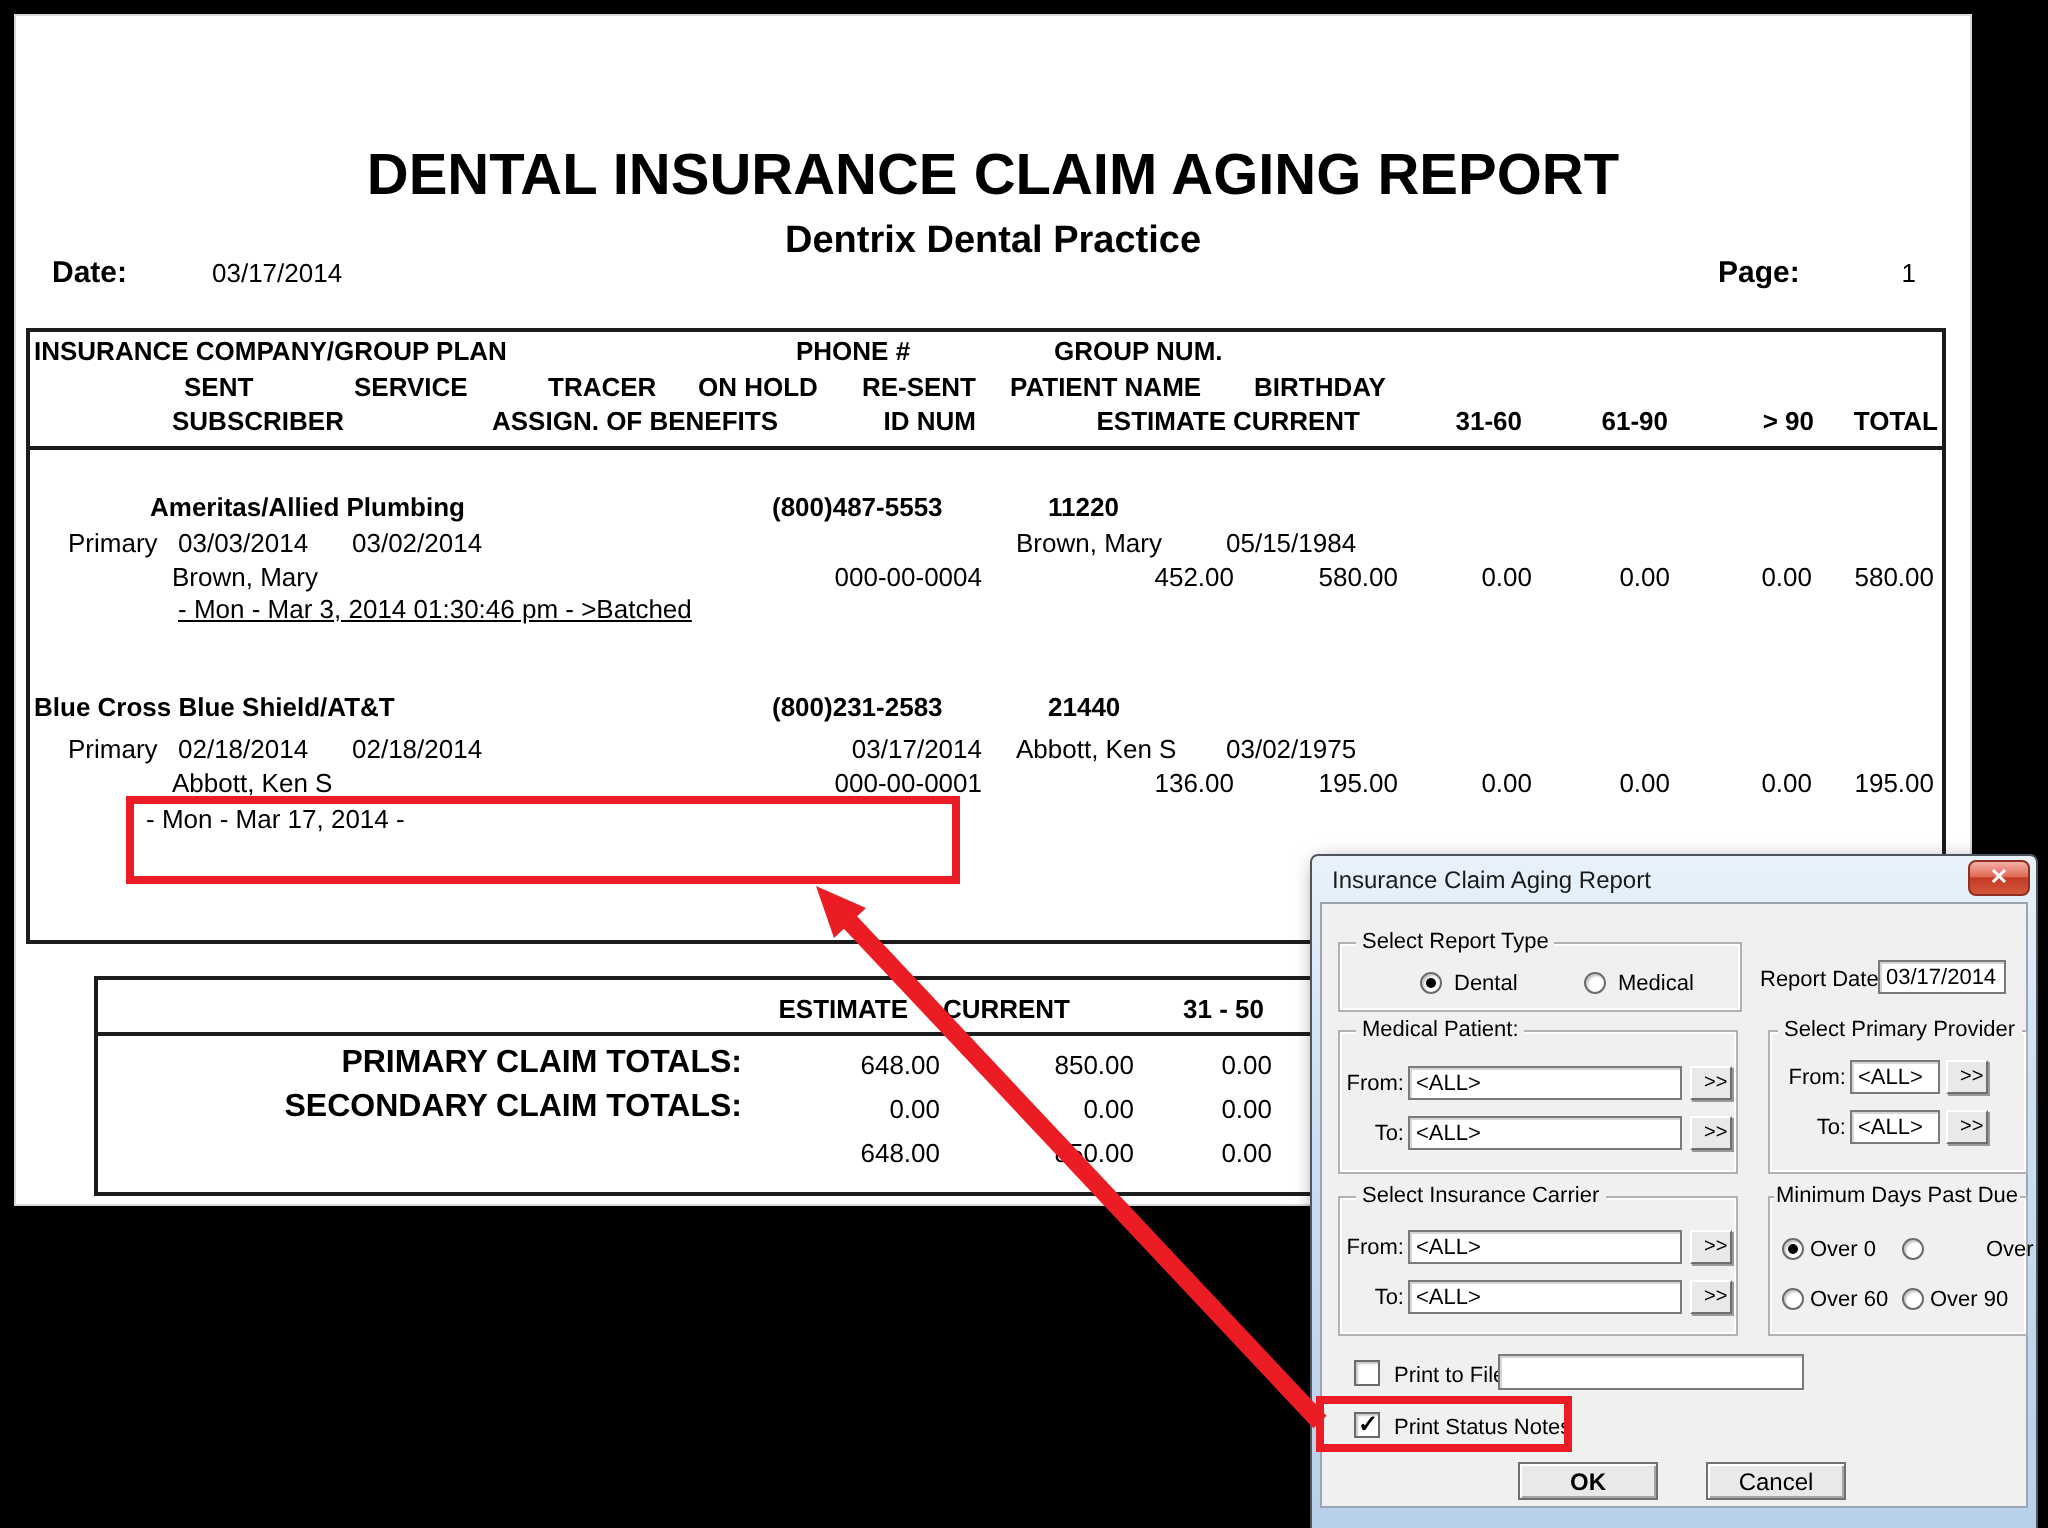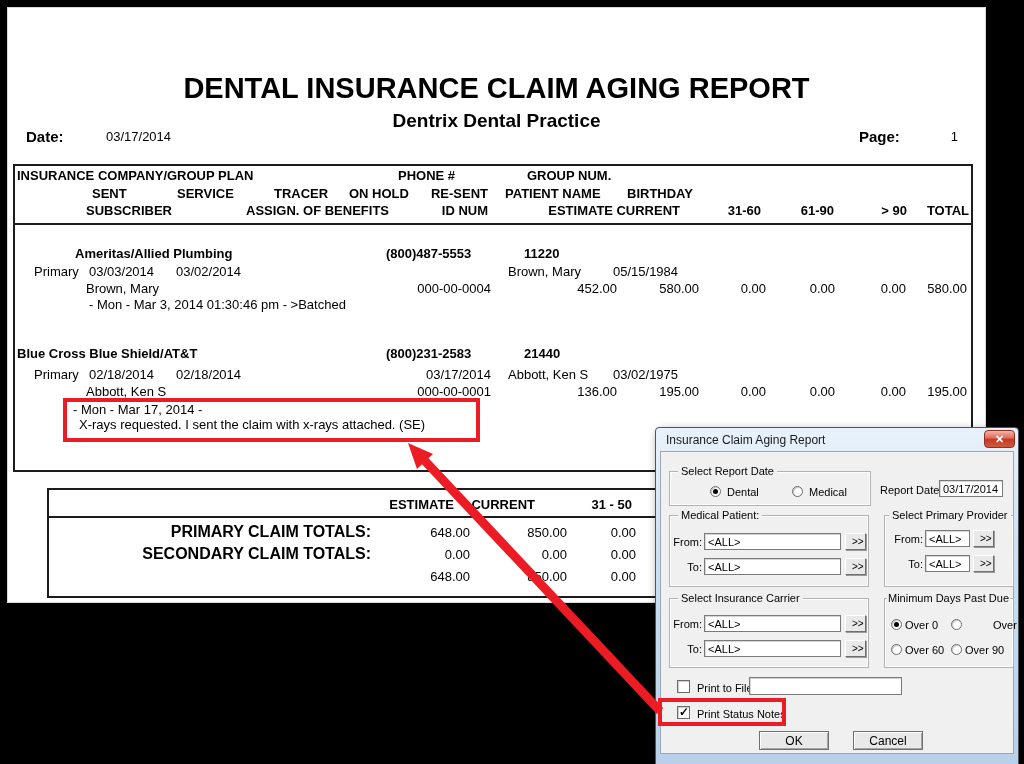--- a/index.html
+++ b/index.html
@@ -123,41 +123,40 @@
   <div class="abs f13" style="left:500px; top:257px;">Brown, Mary</div>
   <div class="abs f13" style="left:605px; top:257px;">05/15/1984</div>
   <div class="abs f13" style="left:78px; top:274px;">Brown, Mary</div>
   <div class="abs f13 r" style="left:383px; top:274px; width:100px;">000-00-0004</div>
   <div class="abs f13 r" style="left:509px; top:274px; width:100px;">452.00</div>
   <div class="abs f13 r" style="left:591px; top:274px; width:100px;">580.00</div>
   <div class="abs f13 r" style="left:658px; top:274px; width:100px;">0.00</div>
   <div class="abs f13 r" style="left:727px; top:274px; width:100px;">0.00</div>
   <div class="abs f13 r" style="left:798px; top:274px; width:100px;">0.00</div>
   <div class="abs f13 r" style="left:859px; top:274px; width:100px;">580.00</div>
-  <div class="abs f13" style="left:81px; top:290px;">- Mon - Mar 3, 2014 01:30:46 pm - &gt;Batched</div>
+  <div class="abs f13" style="left:81px; top:290px;text-decoration:underline;">- Mon - Mar 3, 2014 01:30:46 pm - &gt;Batched</div>
 
   <div class="abs b f13" style="left:9px; top:339px;">Blue Cross Blue Shield/AT&amp;T</div>
   <div class="abs b f13" style="left:378px; top:339px;">(800)231-2583</div>
   <div class="abs b f13" style="left:516px; top:339px;">21440</div>
   <div class="abs f13" style="left:26px; top:360px;">Primary</div>
   <div class="abs f13" style="left:81px; top:360px;">02/18/2014</div>
   <div class="abs f13" style="left:168px; top:360px;">02/18/2014</div>
   <div class="abs f13 r" style="left:383px; top:360px; width:100px;">03/17/2014</div>
   <div class="abs f13" style="left:500px; top:360px;">Abbott, Ken S</div>
   <div class="abs f13" style="left:605px; top:360px;">03/02/1975</div>
   <div class="abs f13" style="left:78px; top:377px;">Abbott, Ken S</div>
   <div class="abs f13 r" style="left:383px; top:377px; width:100px;">000-00-0001</div>
   <div class="abs f13 r" style="left:509px; top:377px; width:100px;">136.00</div>
   <div class="abs f13 r" style="left:591px; top:377px; width:100px;">195.00</div>
   <div class="abs f13 r" style="left:658px; top:377px; width:100px;">0.00</div>
   <div class="abs f13 r" style="left:727px; top:377px; width:100px;">0.00</div>
   <div class="abs f13 r" style="left:798px; top:377px; width:100px;">0.00</div>
   <div class="abs f13 r" style="left:859px; top:377px; width:100px;">195.00</div>
   <div class="abs f13" style="left:65px; top:395px;">- Mon - Mar 17, 2014 -</div>
-  <div class="abs f13" style="left:71px; top:410px;">X-rays requested. I sent the claim with x-rays attached. (SE)</div>
 
   <div class="redbox" style="left:55px; top:390px; width:417px; height:44px;"></div>
 
   <div class="tbox" style="left:39px; top:480px; width:668px; height:110px;"></div>
   <div class="hline" style="left:41px; top:508px; width:664px;"></div>
   <div class="abs b f13 r" style="left:346px; top:490px; width:100px;">ESTIMATE</div>
   <div class="abs b f13 r" style="left:427px; top:490px; width:100px;">CURRENT</div>
   <div class="abs b f13 r" style="left:524px; top:490px; width:100px;">31 - 50</div>
 
   <div class="abs b r" style="left:63px; top:515px; width:300px; font-size:16px;">PRIMARY CLAIM TOTALS:</div>
@@ -174,21 +173,21 @@
   <div class="abs f13 r" style="left:459px; top:562px; width:100px;">850.00</div>
   <div class="abs f13 r" style="left:528px; top:562px; width:100px;">0.00</div>
 </div>
 
 <div class="dialog">
   <div class="dlg-title">Insurance Claim Aging Report</div>
   <div class="close-btn">✕</div>
   <div class="client"></div>
 
   <div class="grp" style="left:13px; top:43px; width:202px; height:35px;">
-    <div class="grp-label">Select Report Date</div>
+    <div class="grp-label">Select Report Type</div>
     <span class="radio sel" style="left:40px; top:14px;"></span>
     <span class="lbl" style="left:57px; top:14px;">Dental</span>
     <span class="radio" style="left:122px; top:14px;"></span>
     <span class="lbl" style="left:139px; top:14px;">Medical</span>
   </div>
 
   <span class="lbl" style="left:224px; top:56px;">Report Date:</span>
   <input class="field" style="left: 283px; top: 52px; width: 64px; height: 17px;" value="03/17/2014">
 
   <div class="grp" style="left:13px; top:87px; width:200px; height:72px;">
@@ -234,20 +233,20 @@
   </div>
 
   <span class="cbx" style="left:21px; top:252px;"></span>
   <span class="lbl" style="left:41px; top:254px;">Print to File</span>
   <input class="field" style="left: 93px; top: 249px; width: 153px; height: 18px;" value="">
 
   <span class="cbx checked" style="left:21px; top:278px;"></span>
   <span class="lbl" style="left:41px; top:280px;">Print Status Notes</span>
   <div class="redbox" style="left:2px; top:270px; width:128px; height:28px; z-index:45;"></div>
 
-  <button class="pushbtn" style="left:103px; top:303px; width:70px; height:19px;">OK</button>
+  <button class="pushbtn" style="left:103px; top:303px; width:70px; height:19px;font-weight:bold;">OK</button>
   <button class="pushbtn" style="left:197px; top:303px; width:70px; height:19px;">Cancel</button>
 </div>
 
 <svg class="arrow-svg" width="1024" height="764" viewBox="0 0 1024 764">
   <line x1="660" y1="711" x2="425" y2="461" style="stroke:var(--red); stroke-width:9;"></line>
   <polygon points="408,443 433,454 417,469" style="fill:var(--red);"></polygon>
 </svg>
 
 </body></html>

